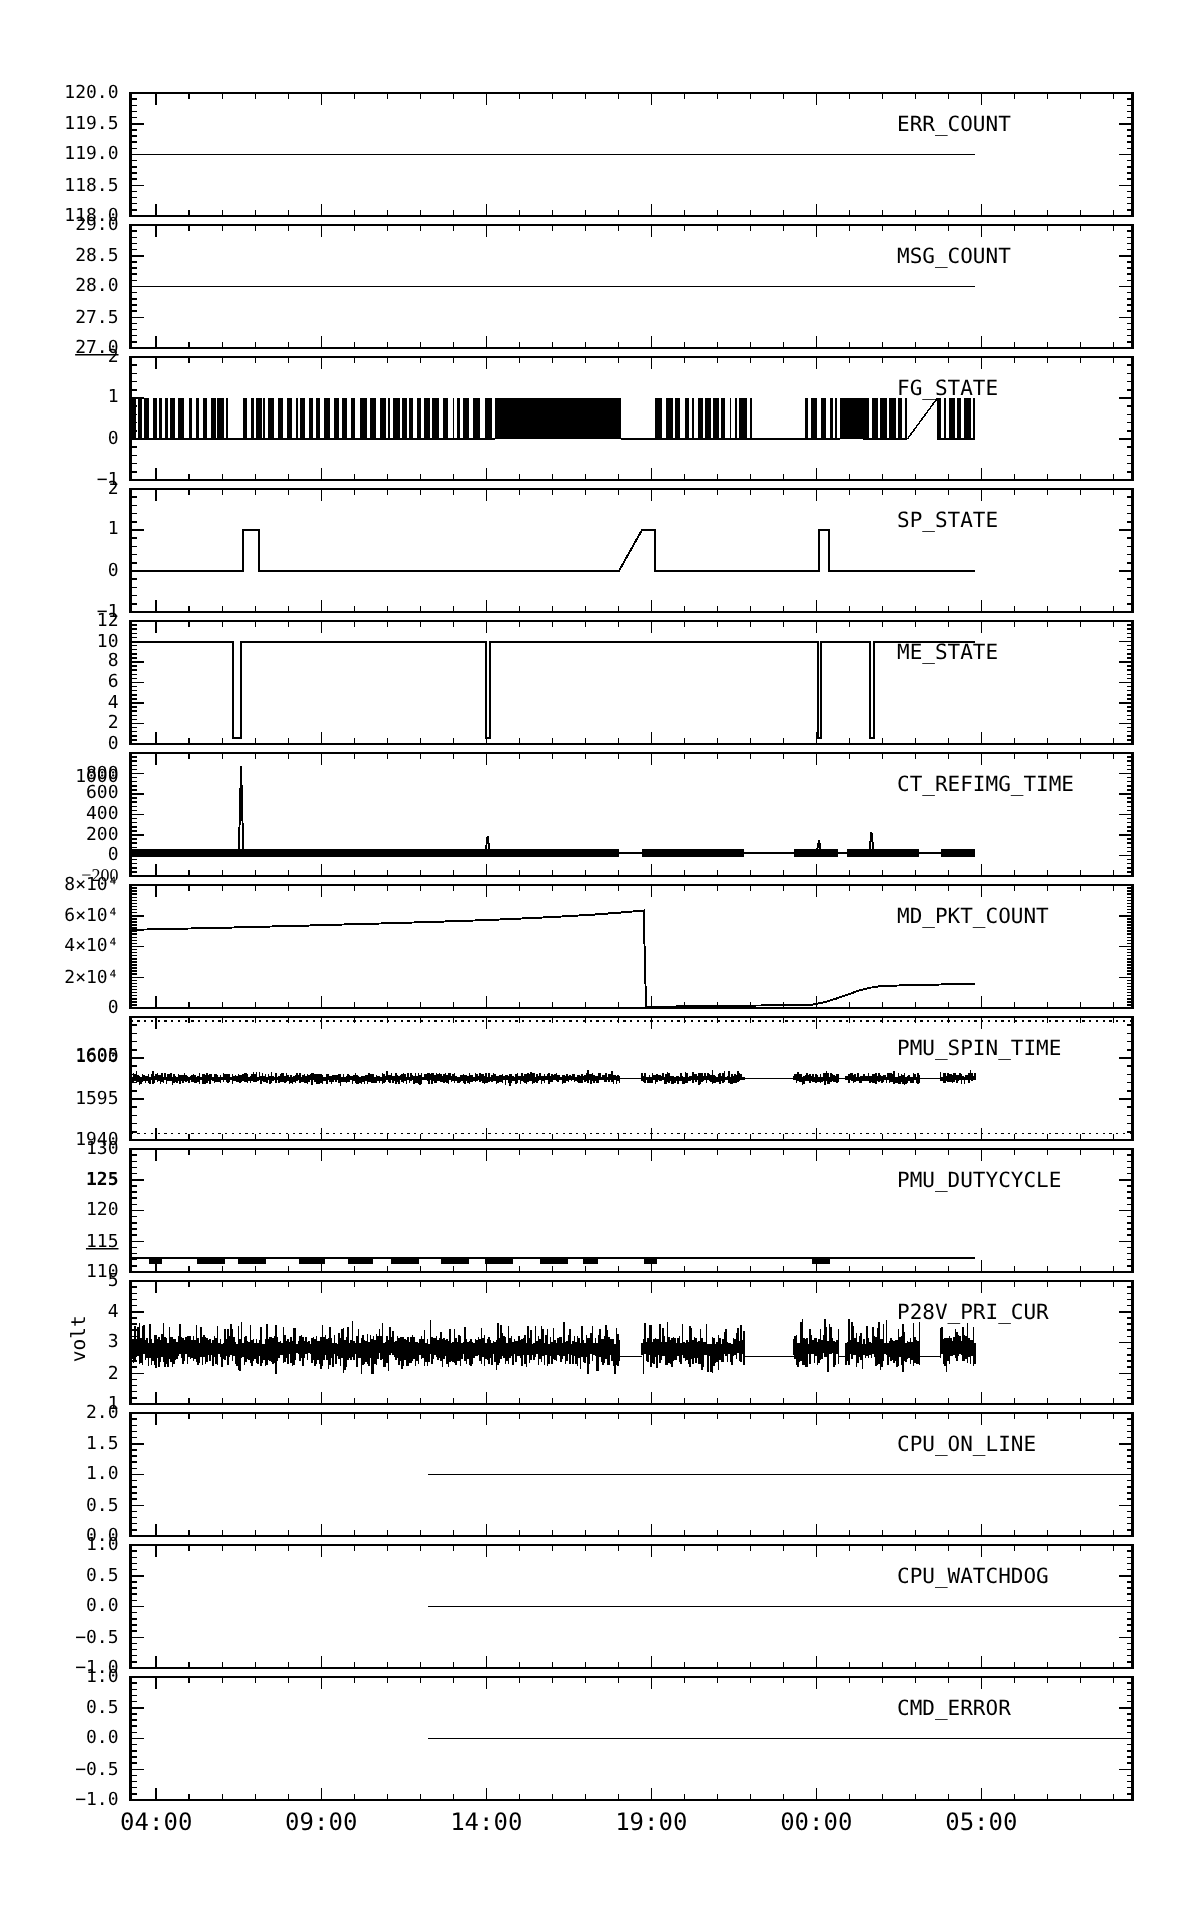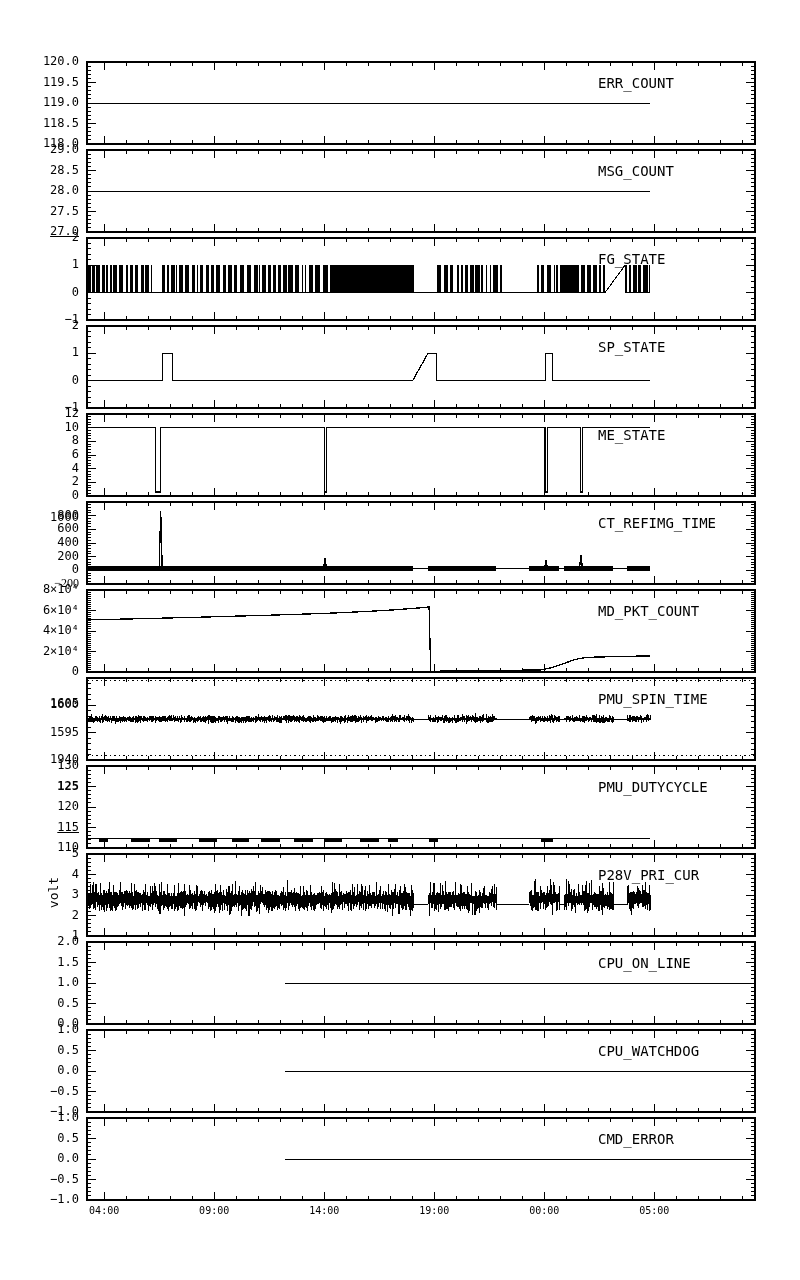--- a/index.html
+++ b/index.html
@@ -5,21 +5,21 @@
   html,body{margin:0;padding:0;background:#ffffff;}
   #screen{position:relative;width:800px;height:1280px;background:#ffffff;
           font-family:"DejaVu Sans Mono",monospace;color:#000;overflow:hidden;}
   #plot-svg{position:absolute;left:0;top:0;}
   #plot-svg *{shape-rendering:crispEdges;}
   .txt{position:absolute;white-space:pre;}
   #main-title{left:80px;top:34px;font-size:15px;}
   #x-axis-title{left:87px;top:1224px;width:668px;text-align:center;font-size:15px;}
   .plabel{position:absolute;left:598px;top:calc(62px + var(--i)*88px + 13px);font-size:14px;}
   .ylab{position:absolute;left:13px;width:66px;text-align:right;font-size:12px;}
-  .xlab{position:absolute;top:1205px;width:60px;text-align:center;font-size:10px;}
+  .xlab{position:absolute;top:1205px;width:60px;text-align:center;font-size:16px;}
   #volt-label{position:absolute;left:23px;top:885px;width:60px;text-align:center;
               font-size:13px;transform:rotate(-90deg);}
 </style>
 </head>
 <body>
 
 <div id="screen">
   <svg id="plot-svg" width="800" height="1280">
       <rect x="87" y="62" width="668" height="82" fill="none" stroke="#000" stroke-width="1.5"></rect>
       <line x1="104.16205533596838" y1="62" x2="104.16205533596838" y2="70" stroke="#000" stroke-width="1"></line>

